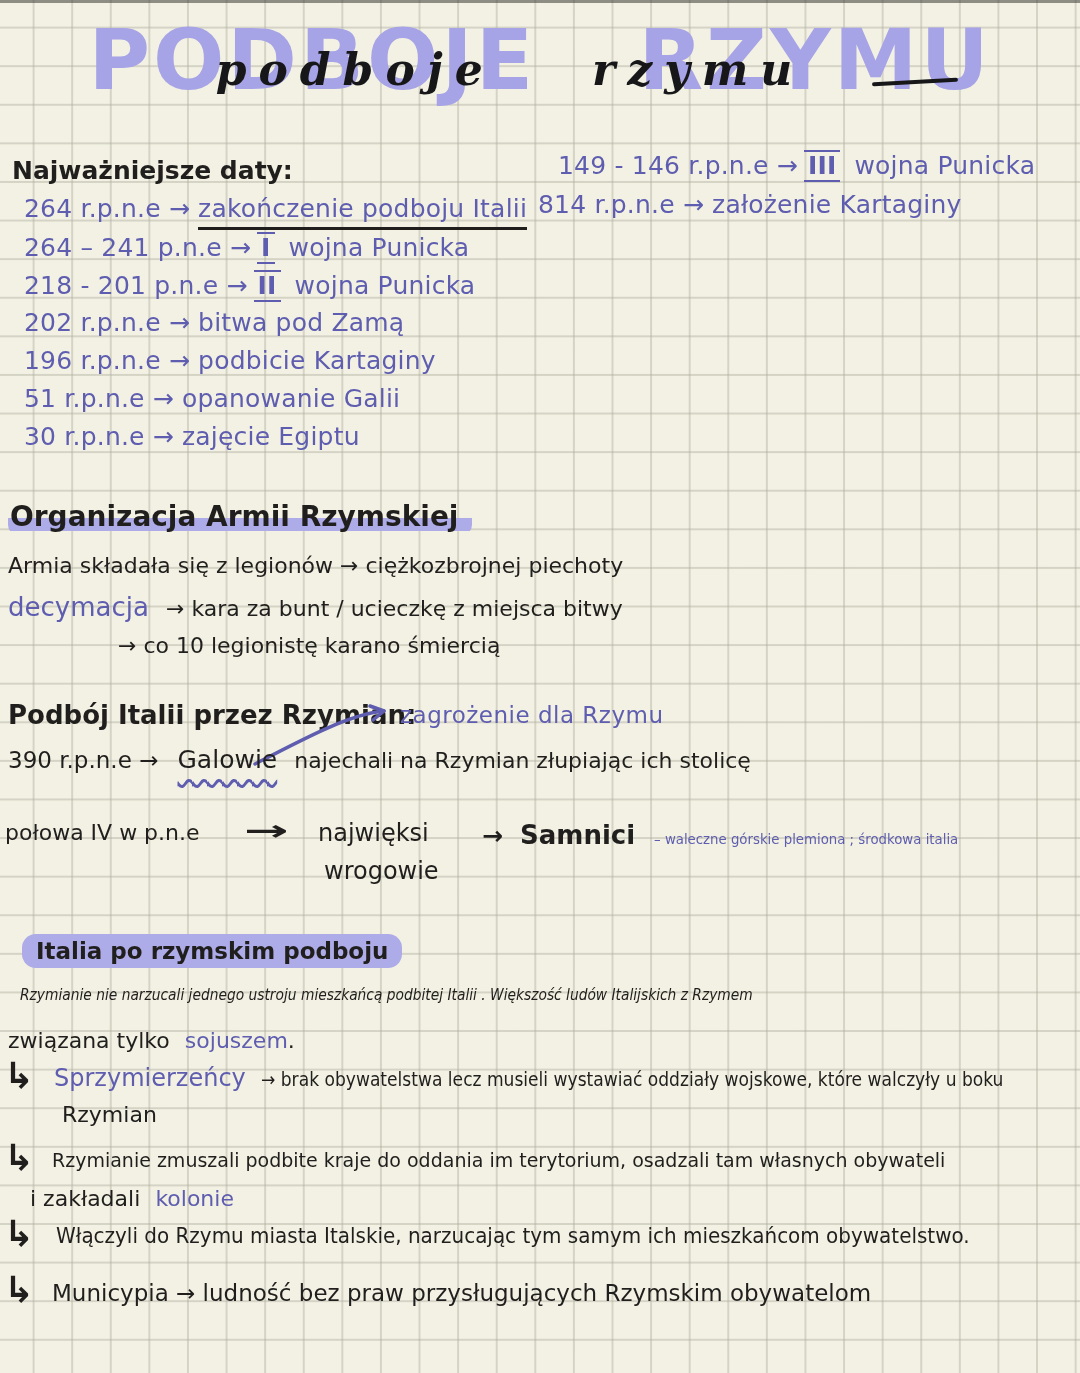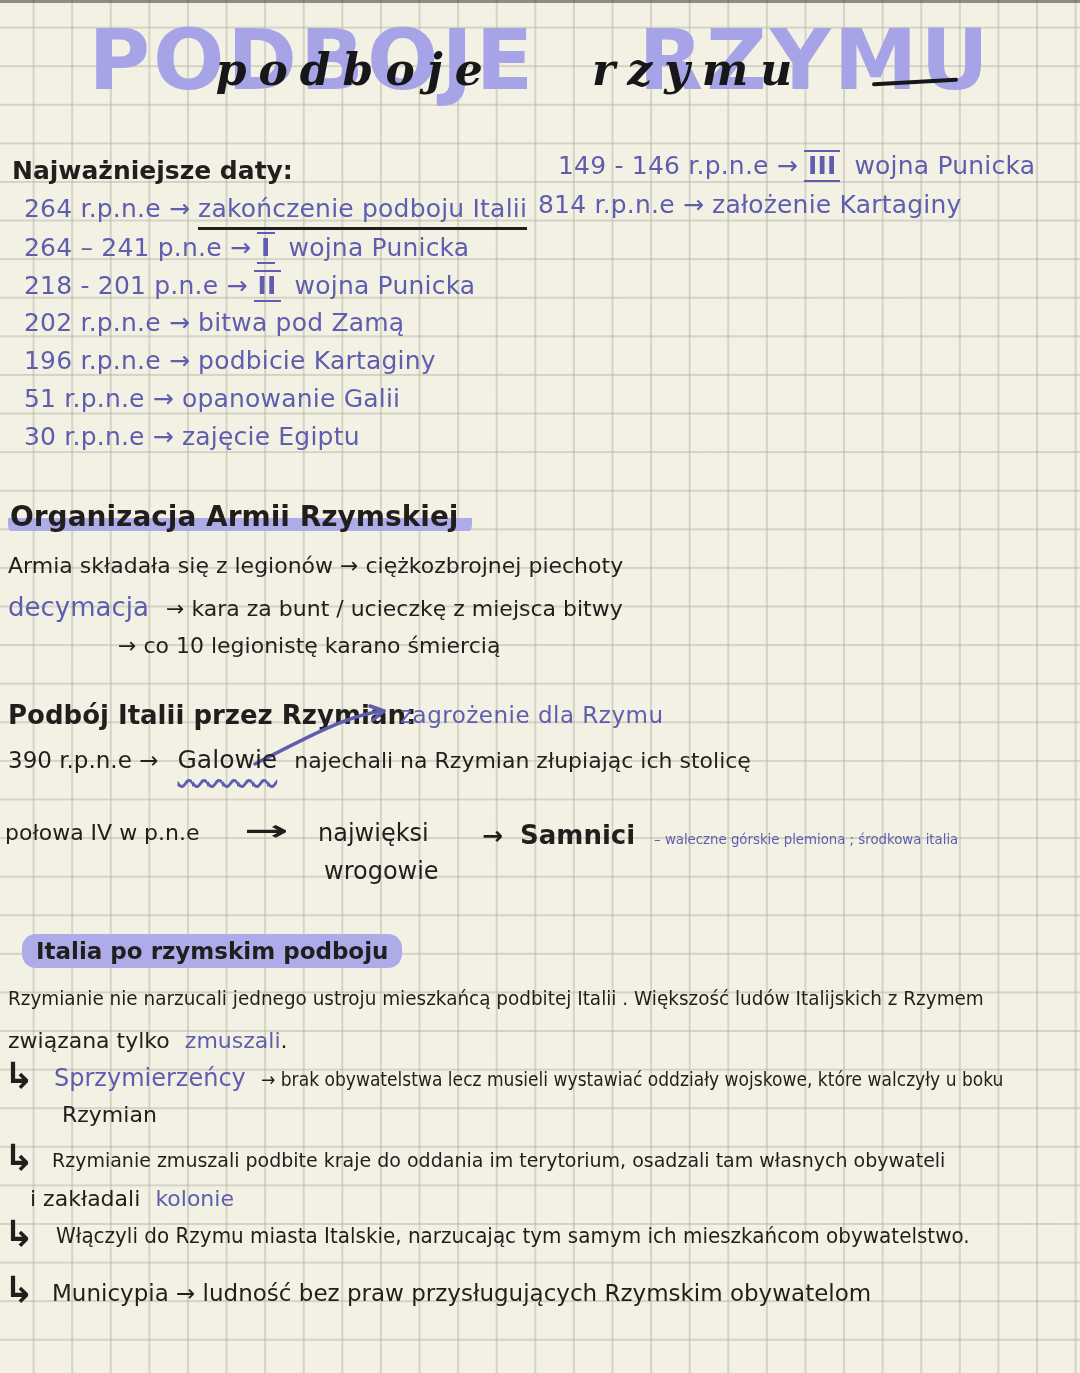--- a/index.html
+++ b/index.html
@@ -143,26 +143,26 @@
   </div>
   <div class="line" style="left:482px;top:820px;">
     <span class="ink b" style="font-size:25px;">→</span>
     <span class="ink" style="font-size:26px;margin-left:12px;font-weight:bold;">Samnici</span>
     <span class="pur" style="font-size:14px;margin-left:14px;"><span class="cx95">– waleczne górskie plemiona ; środkowa italia</span></span>
   </div>
 
   <div class="line" style="left:22px;top:938px;">
     <span class="h3">Italia po rzymskim podboju</span>
   </div>
-  <div class="line ink" style="left:8px;top:986px;font-size:20px;">
+  <div class="line ink" style="left:20px;top:986px;font-size:15px;font-style:italic;">
     <span class="cx92">Rzymianie nie narzucali jednego ustroju mieszkańcą podbitej Italii . Większość ludów Italijskich z Rzymem</span>
   </div>
   <div class="line" style="left:8px;top:1028px;">
     <span class="ink" style="font-size:22px;">związana tylko</span>
-    <span class="pur" style="font-size:22px;margin-left:10px;">zmuszali</span><span class="ink" style="font-size:22px;">.</span>
+    <span class="pur" style="font-size:22px;margin-left:10px;">sojuszem</span><span class="ink" style="font-size:22px;">.</span>
   </div>
 
   <div class="glyph" style="left:4px;top:1058px;">↳</div>
   <div class="line" style="left:54px;top:1064px;">
     <span class="pur" style="font-size:24px;">Sprzymierzeńcy</span>
     <span class="ink" style="font-size:19px;margin-left:10px;"><span class="cx90">→ brak obywatelstwa lecz musieli wystawiać oddziały wojskowe, które walczyły u boku</span></span>
   </div>
   <div class="line ink" style="left:62px;top:1102px;font-size:22px;">Rzymian</div>
 
   <div class="glyph" style="left:4px;top:1140px;">↳</div>

